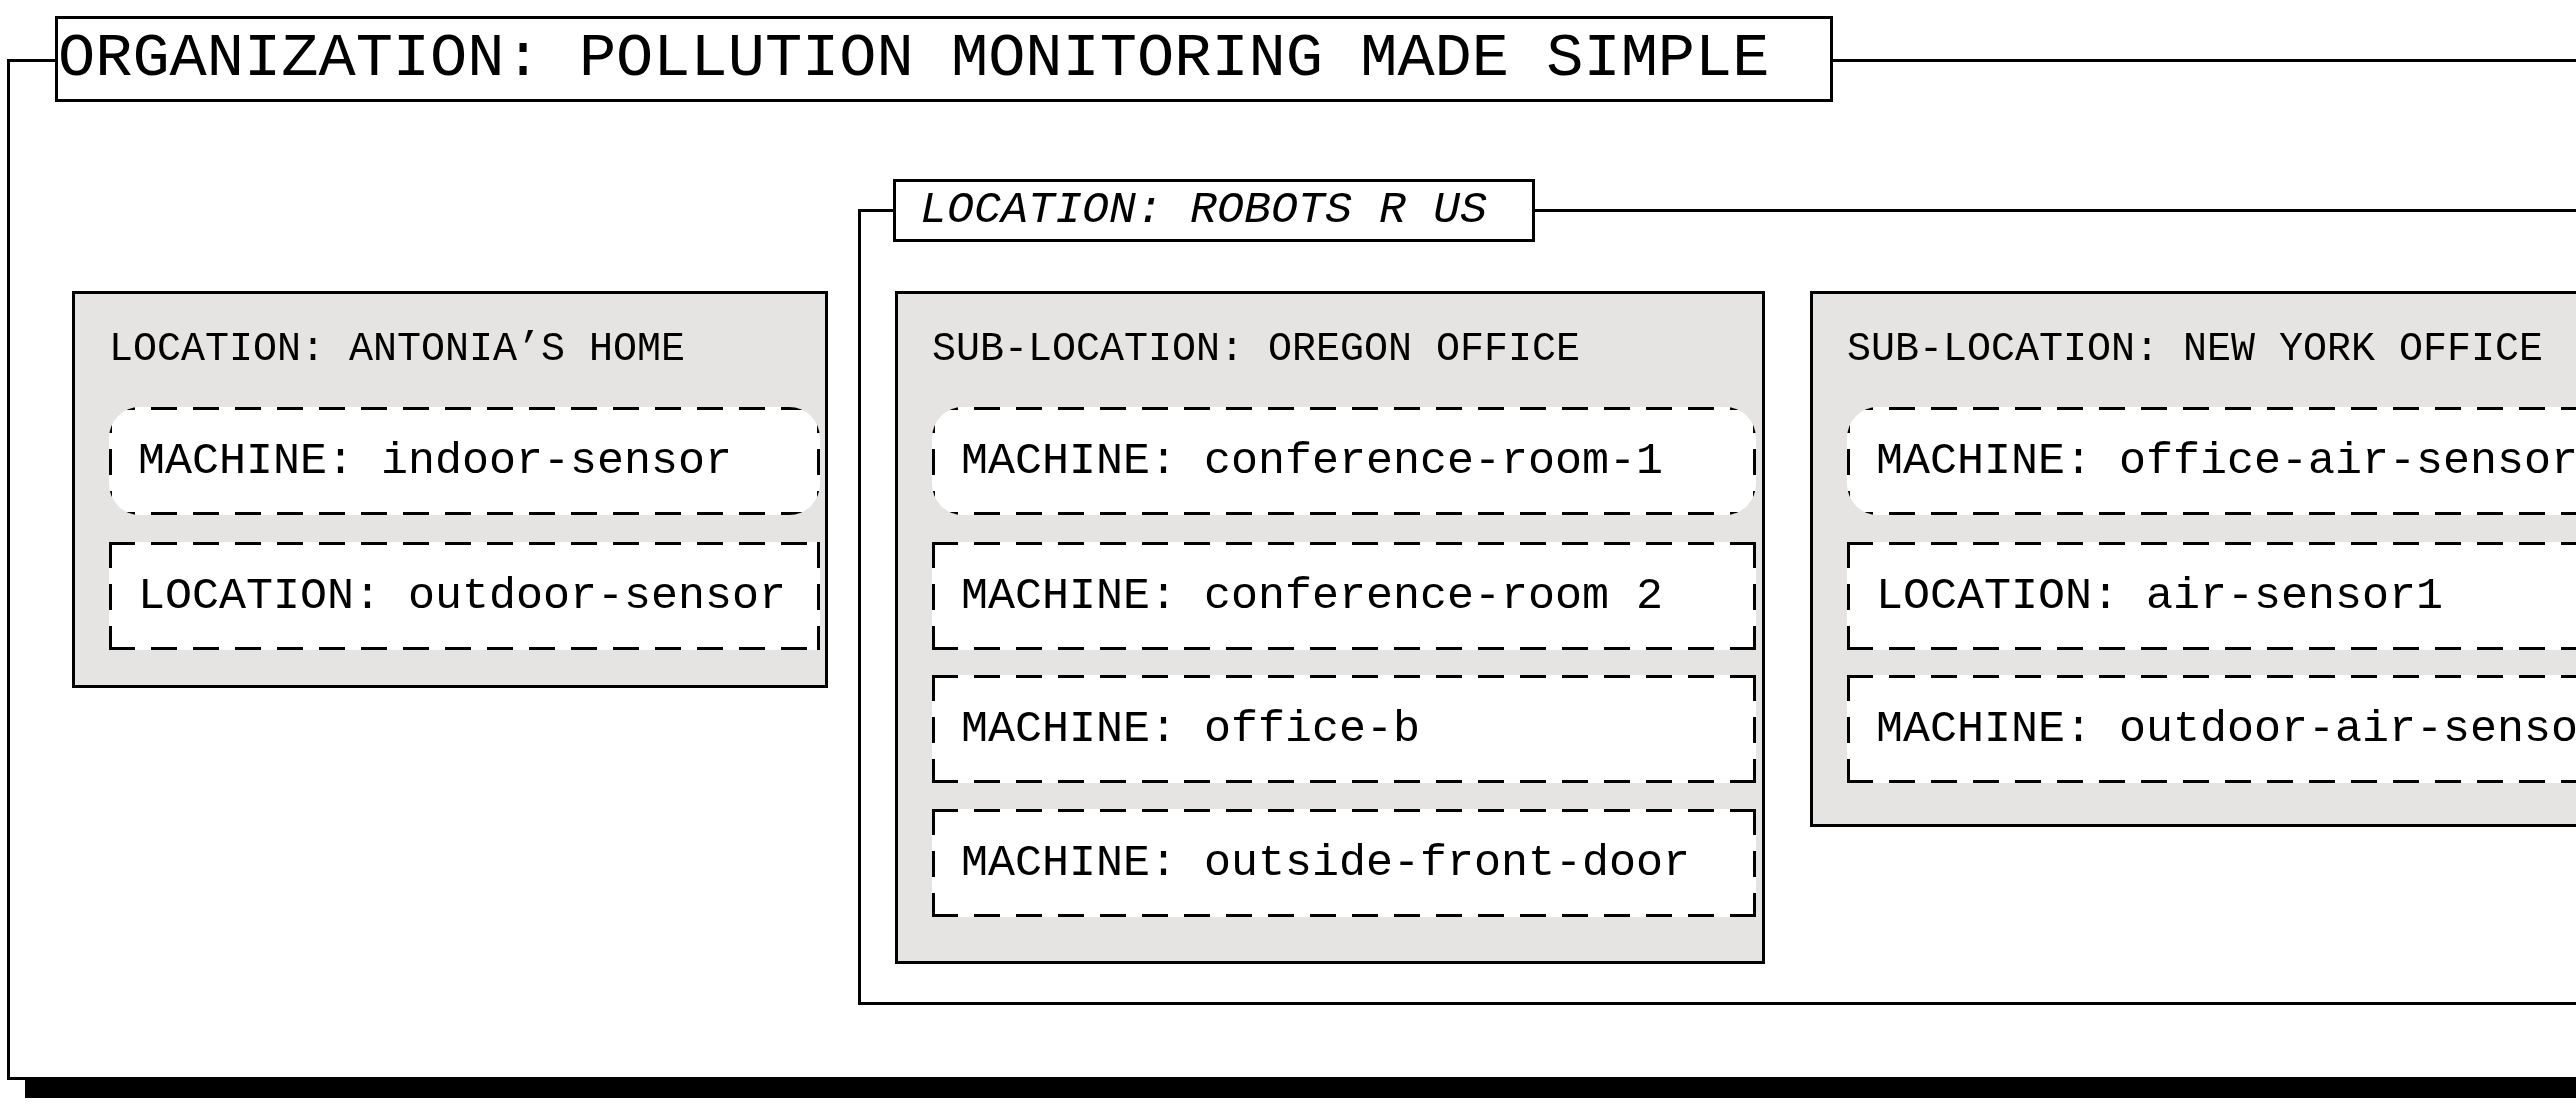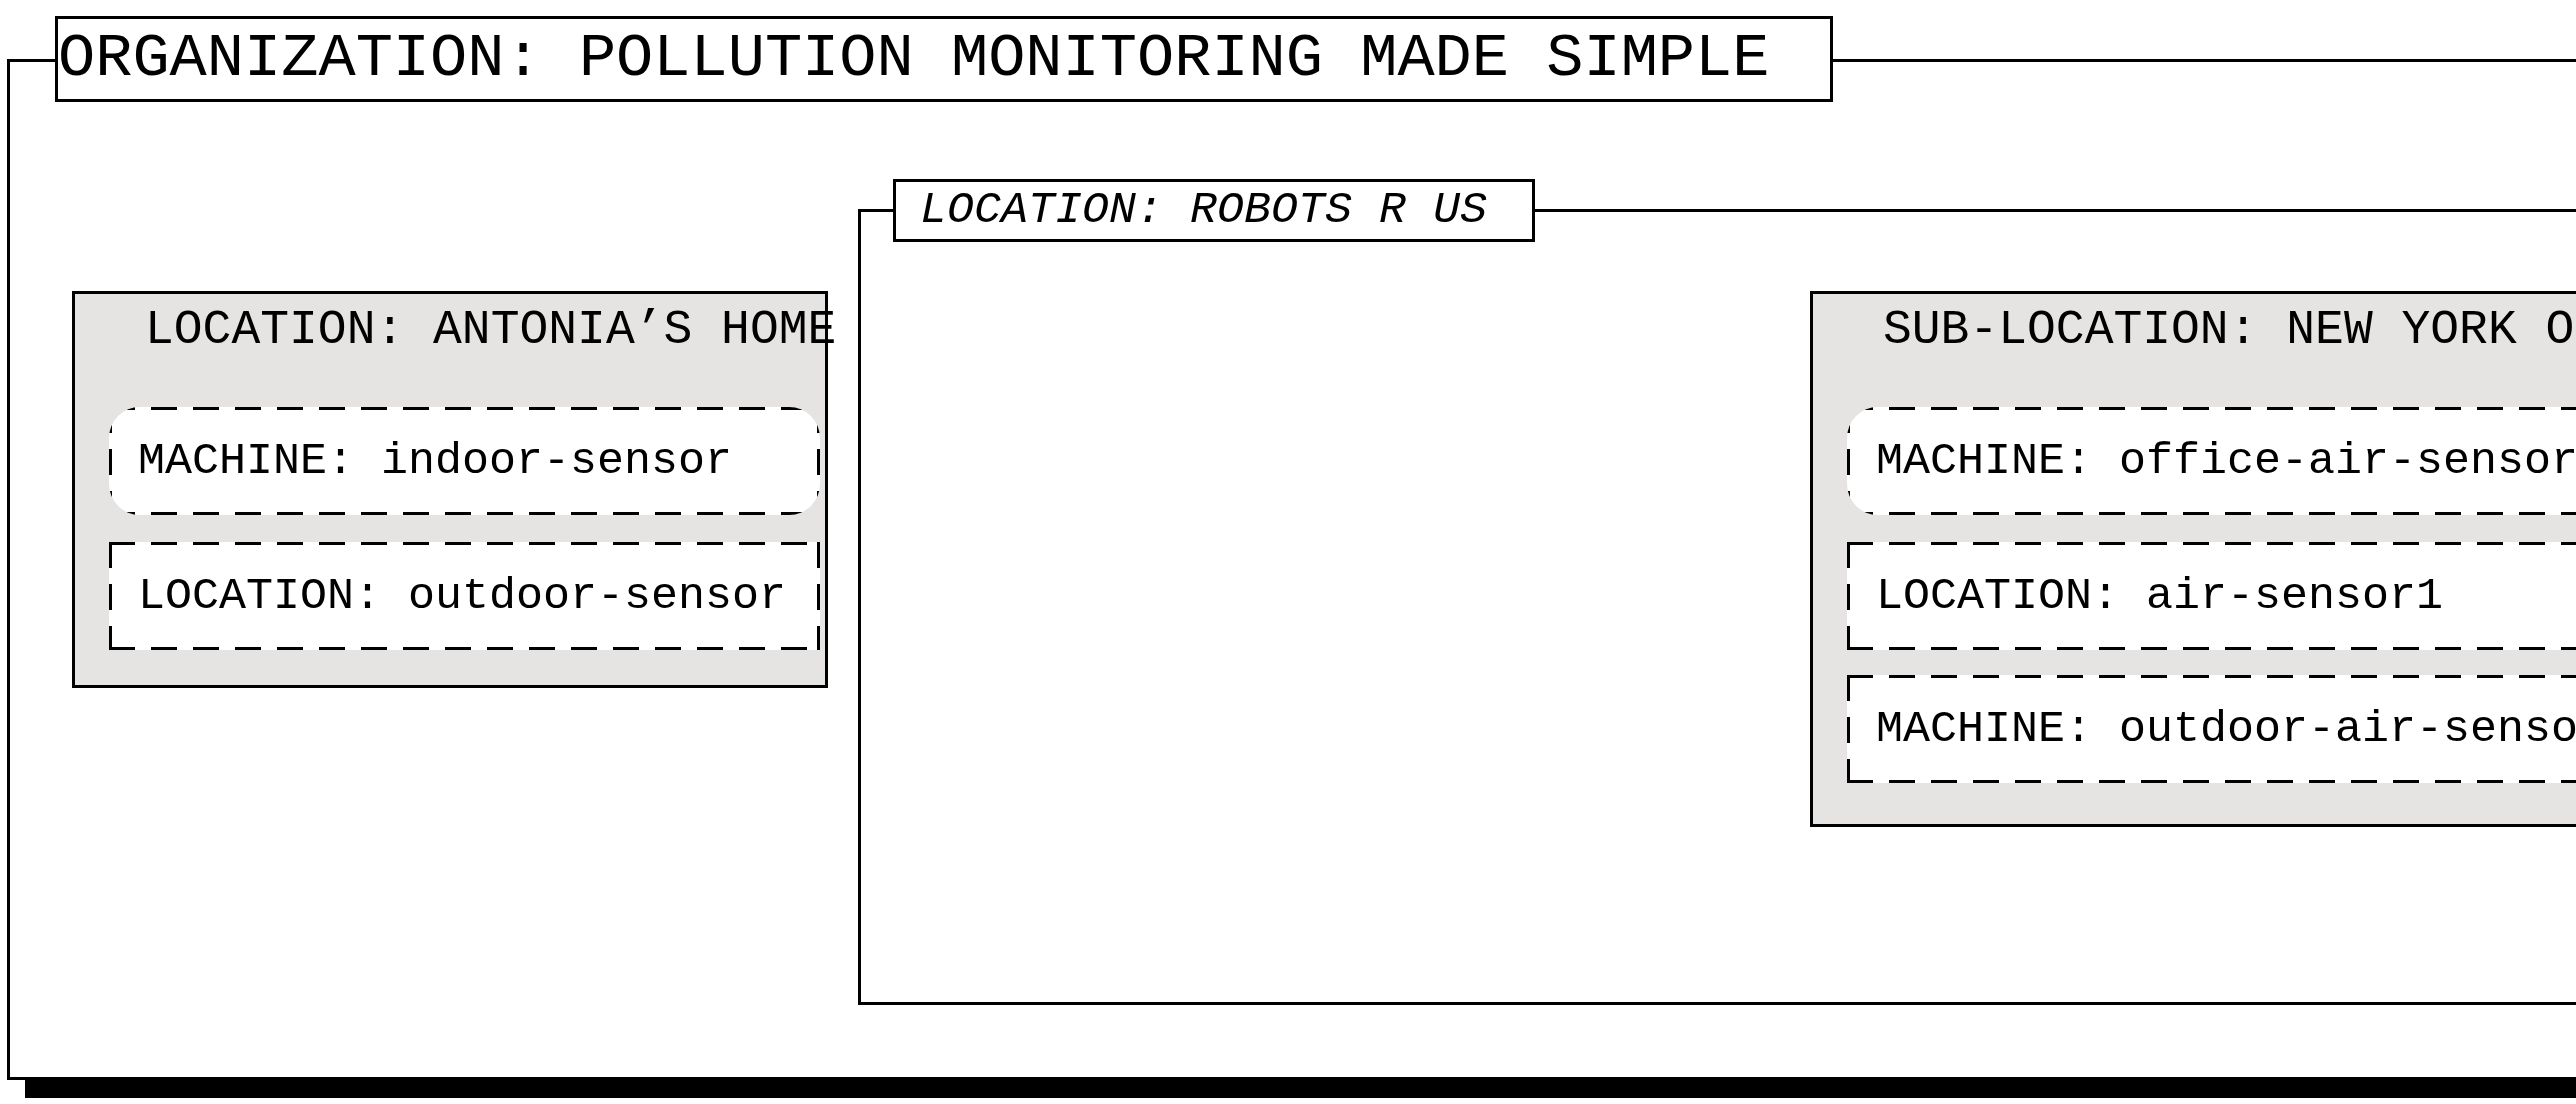--- a/index.html
+++ b/index.html
@@ -62,25 +62,24 @@
   .panel {
     background: #e6e4e2;
     border: 3.1px solid #000;
   }
   #panel-antonia { left: 72px;  top: 291px; width: 756px; height: 397px;  }
   #panel-oregon  { left: 895px; top: 291px; width: 870px; height: 673px; }
   #panel-newyork { left: 1810px; top: 291px; width: 912px; height: 536px; }
 
   .panel-label {
     position: absolute;
-    left: 34px; top: 8px;
-    font-size: 48px;
+    left: 34px; top: 27px;
+    font-size: 40px;
     line-height: 57px;
     white-space: nowrap;
-    margin-left: 36px;
   }
 
   
   .machine {
     position: absolute;
     left: 34px;
     height: 108px;
     background-color: #ffffff;
     background-image:
       repeating-linear-gradient(90deg,  #000 0 26px, rgba(0,0,0,0) 26px 42px),
@@ -122,20 +121,35 @@
   <div id="panel-antonia" class="abs panel">
     <div class="panel-label">LOCATION: ANTONIA’S HOME</div>
     <div class="machine m-row-0 m-w-antonia">
       <span>MACHINE: indoor-sensor</span>
     </div>
     <div class="machine m-row-1 m-w-antonia">
       <span>LOCATION: outdoor-sensor</span>
     </div>
   </div>
 
+  <div id="panel-oregon" class="abs panel">
+    <div class="panel-label">SUB-LOCATION: OREGON OFFICE</div>
+    <div class="machine m-row-0 m-w-oregon">
+      <span>MACHINE: conference-room-1</span>
+    </div>
+    <div class="machine m-row-1 m-w-oregon">
+      <span>MACHINE: conference-room 2</span>
+    </div>
+    <div class="machine m-row-2 m-w-oregon">
+      <span>MACHINE: office-b</span>
+    </div>
+    <div class="machine m-row-3 m-w-oregon">
+      <span>MACHINE: outside-front-door</span>
+    </div>
+  </div>
 
   <div id="panel-newyork" class="abs panel">
     <div class="panel-label">SUB-LOCATION: NEW YORK OFFICE</div>
     <div class="machine m-row-0 m-w-newyork">
       <span>MACHINE: office-air-sensor</span>
     </div>
     <div class="machine m-row-1 m-w-newyork">
       <span>LOCATION: air-sensor1</span>
     </div>
     <div class="machine m-row-2 m-w-newyork">

